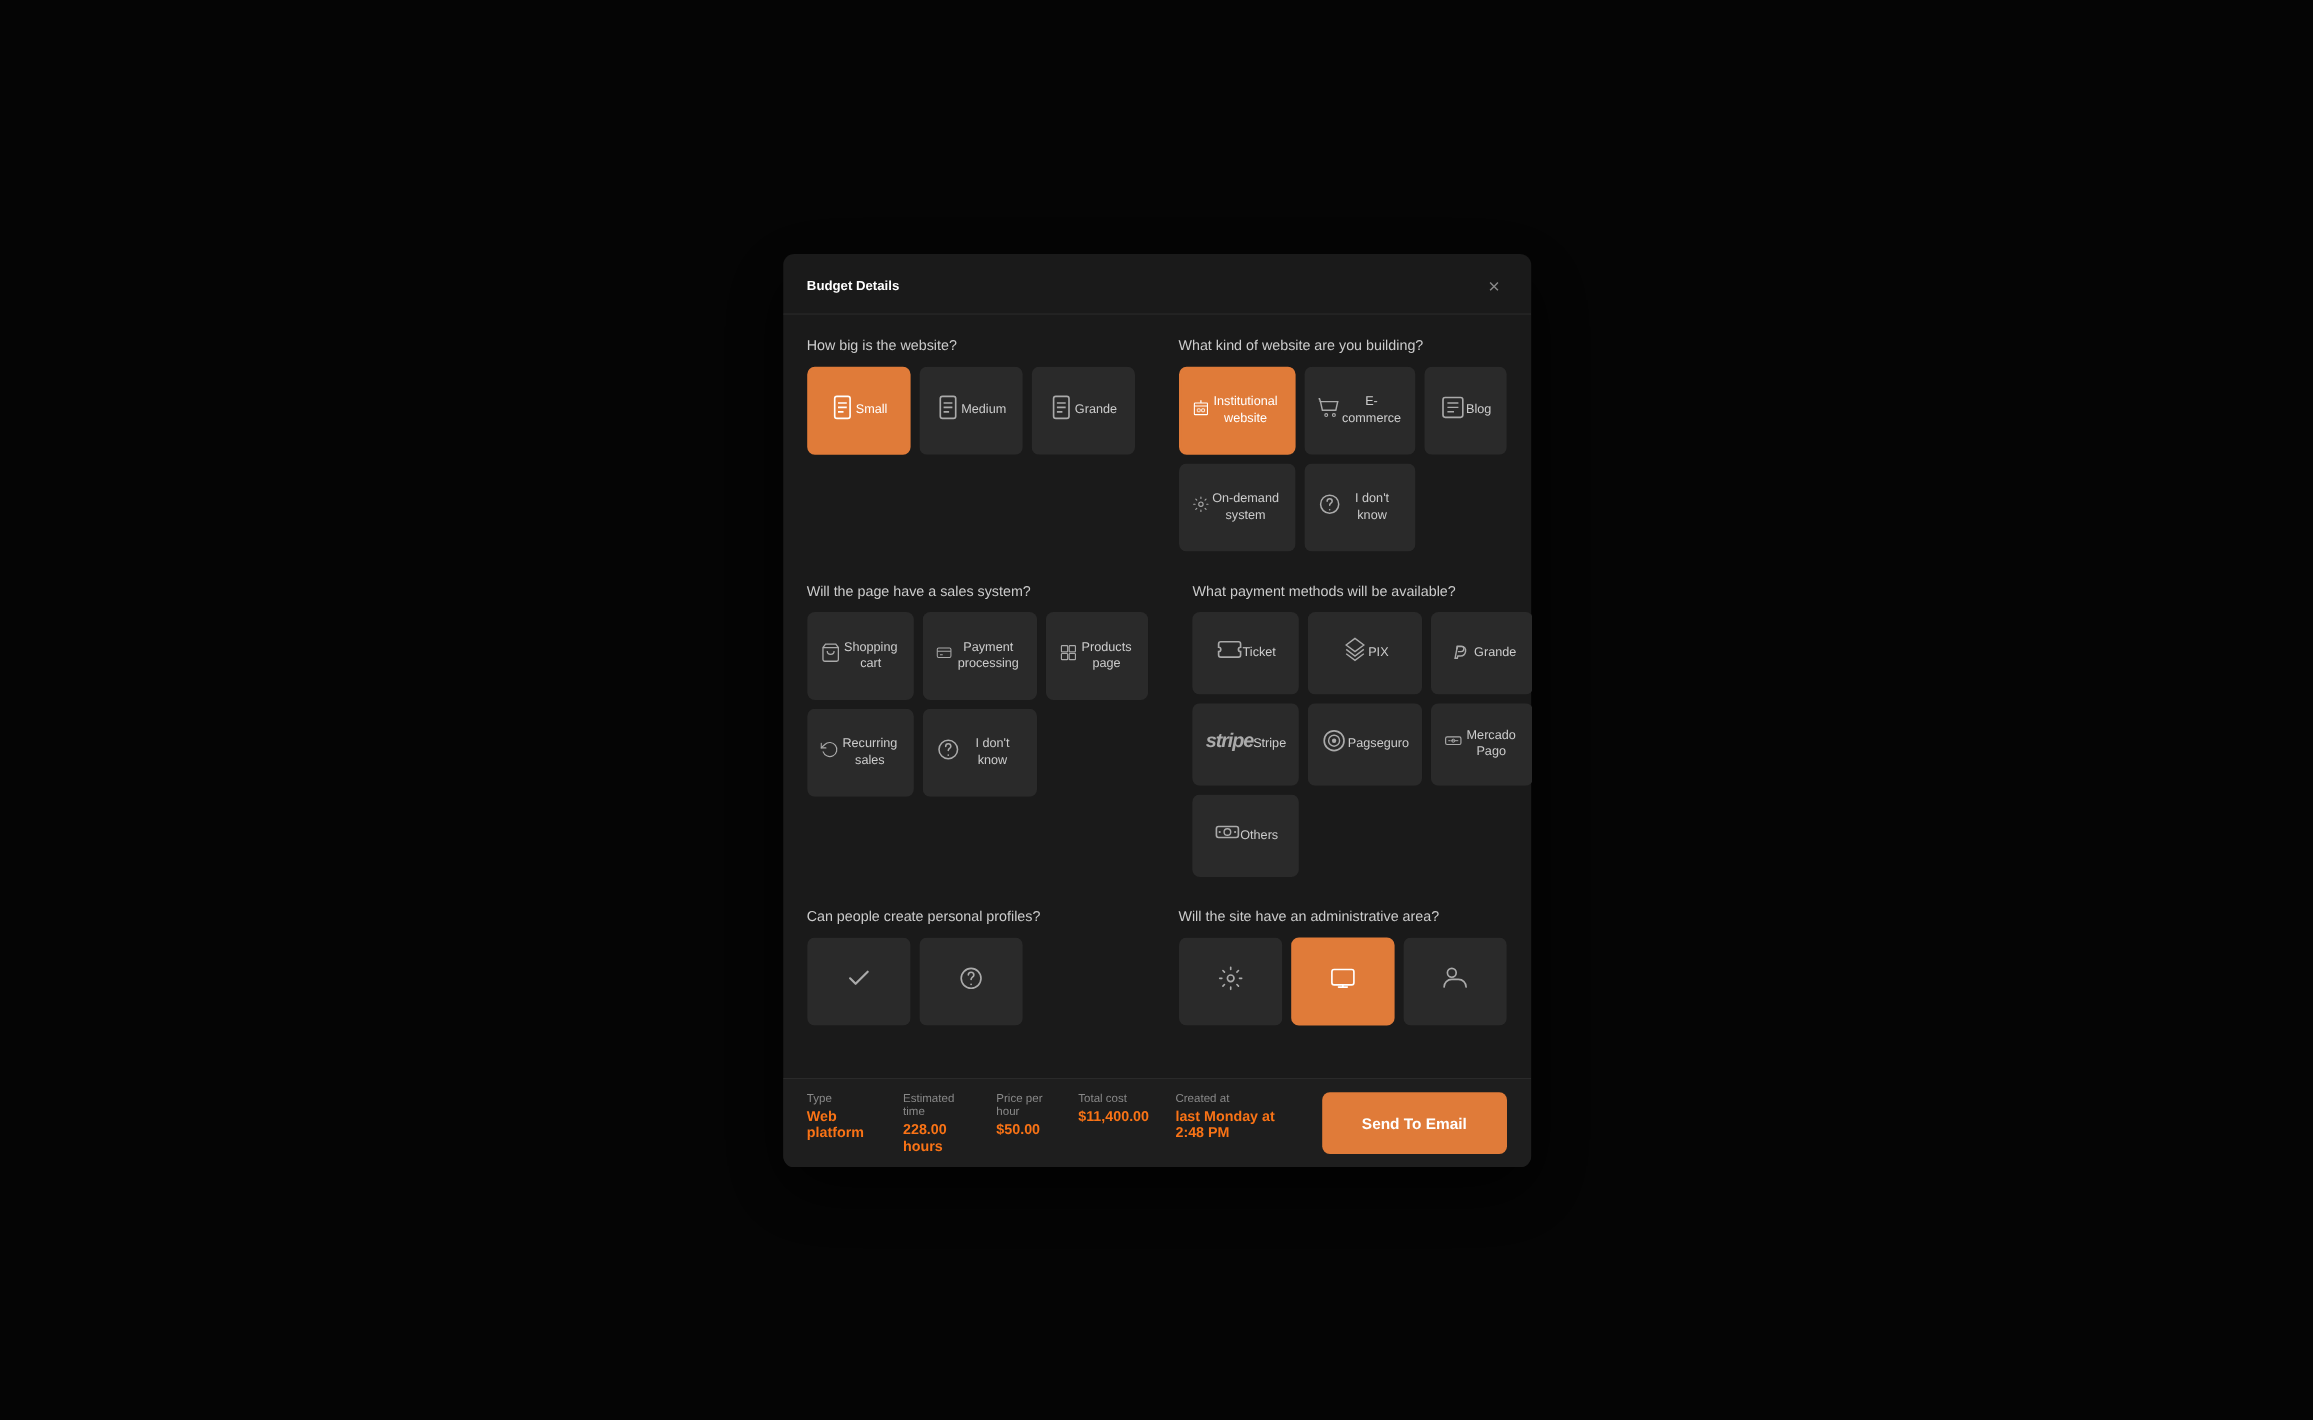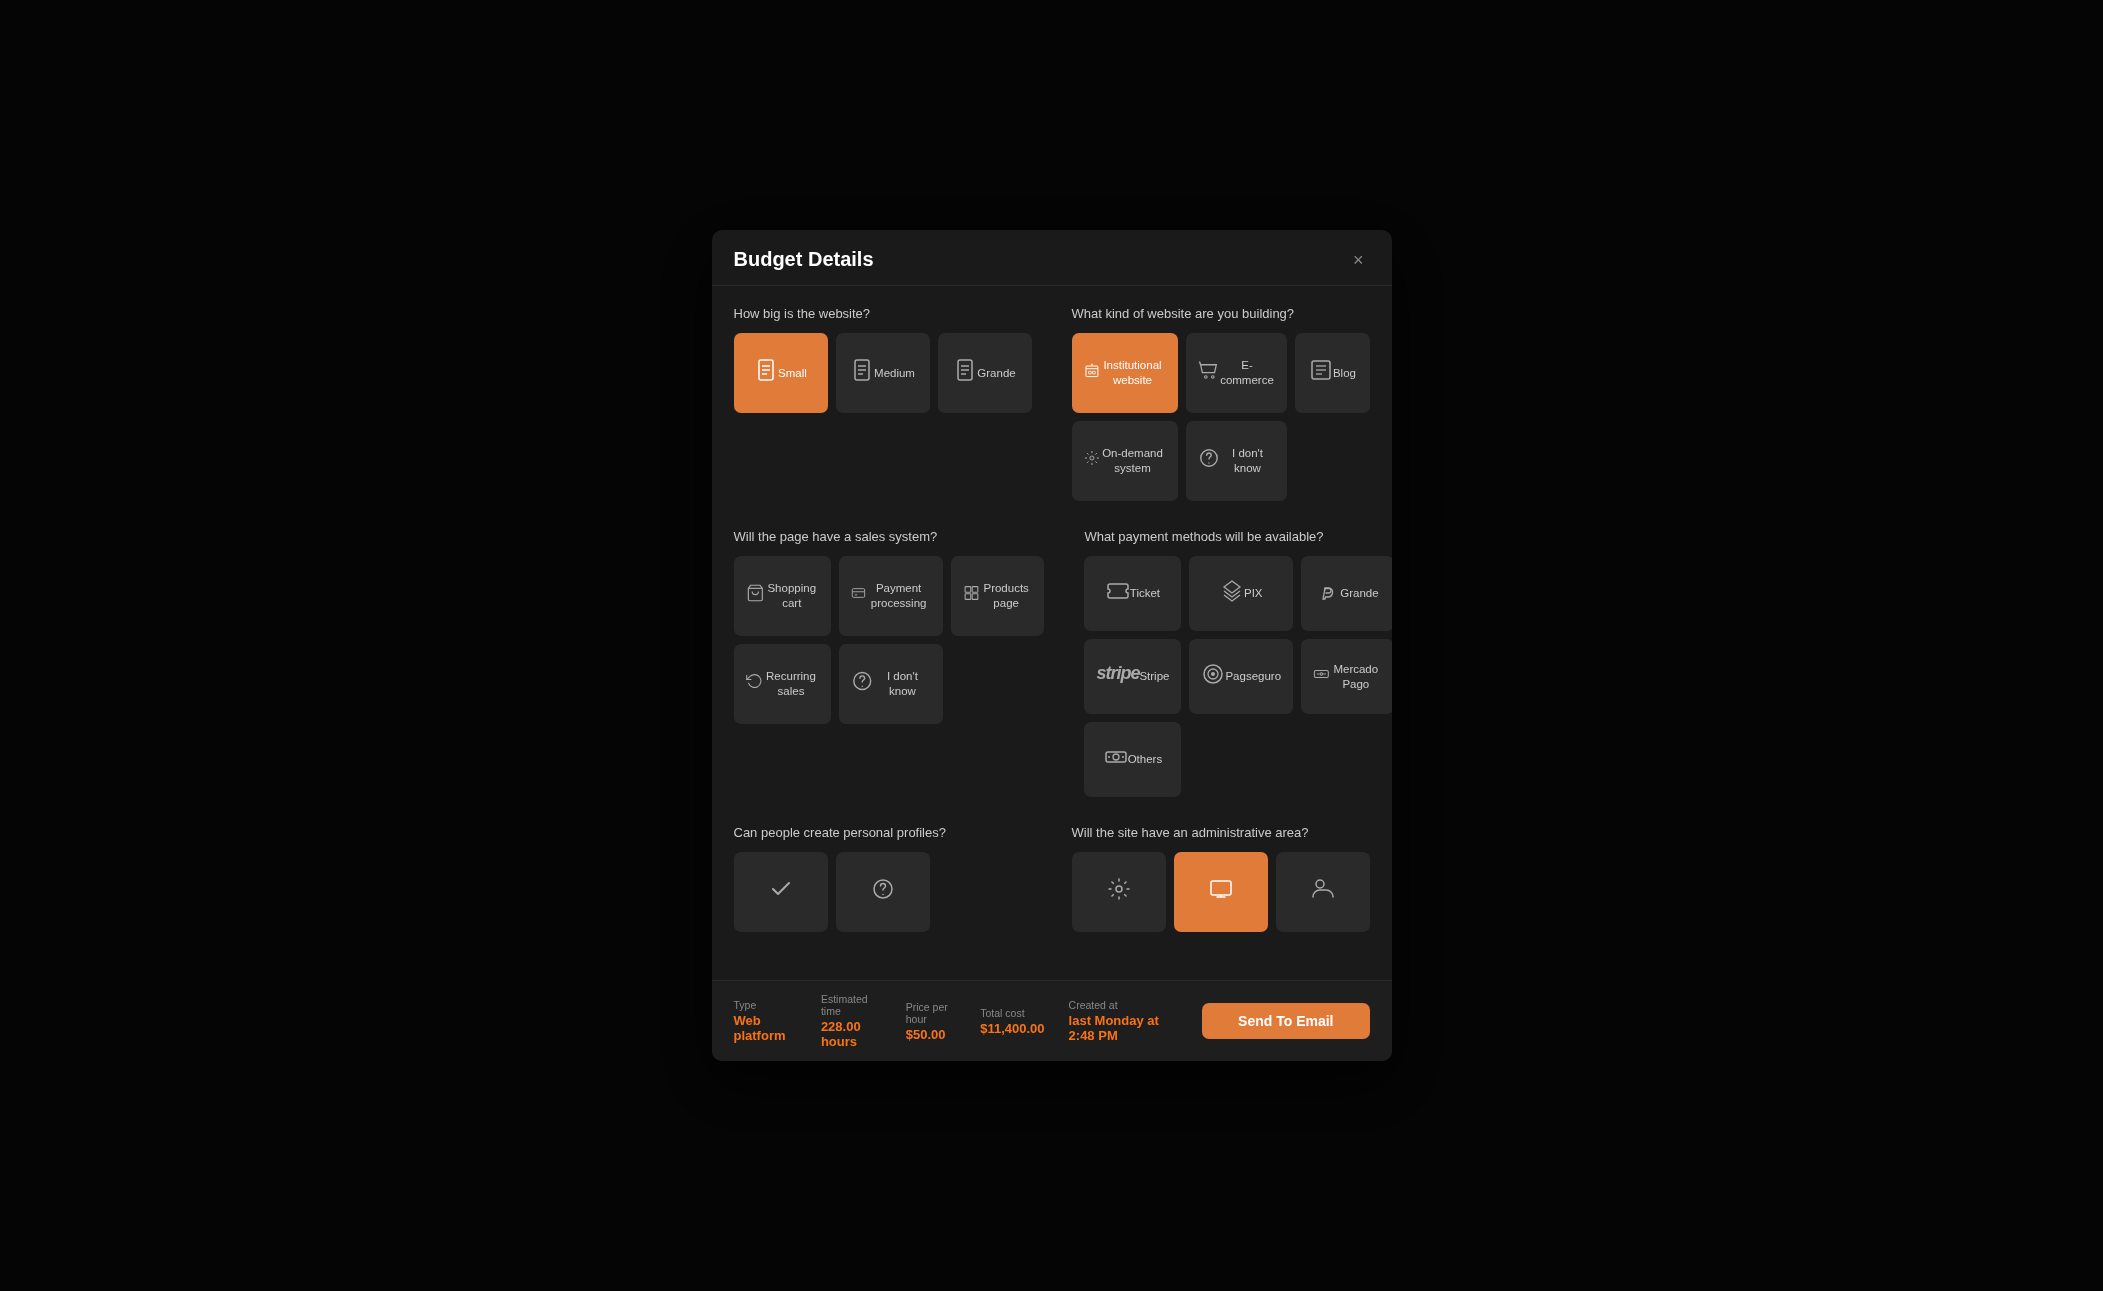--- a/index.html
+++ b/index.html
@@ -39,21 +39,21 @@
       display: flex;
       justify-content: space-between;
       align-items: center;
       padding: 18px 22px 14px;
       border-bottom: 1px solid #2a2a2a;
       flex-shrink: 0;
     }
 
     .modal-title {
       color: #fff;
-      font-size: 20px;
+      font-size: 12px;
       font-weight: 600;
     }
 
     .close-btn {
       background: none;
       border: none;
       color: #888;
       cursor: pointer;
       font-size: 18px;
       line-height: 1;
@@ -140,21 +140,20 @@
       color: #aaa;
       letter-spacing: -1px;
       margin-bottom: 6px;
     }
 
     .modal-footer {
       background: #1e1e1e;
       border-top: 1px solid #2a2a2a;
       padding: 12px 22px;
       display: flex;
-      align-items: center;
       gap: 24px;
       flex-shrink: 0;
     }
 
     .footer-field {
       display: flex;
       flex-direction: column;
       gap: 2px;
     }
 

